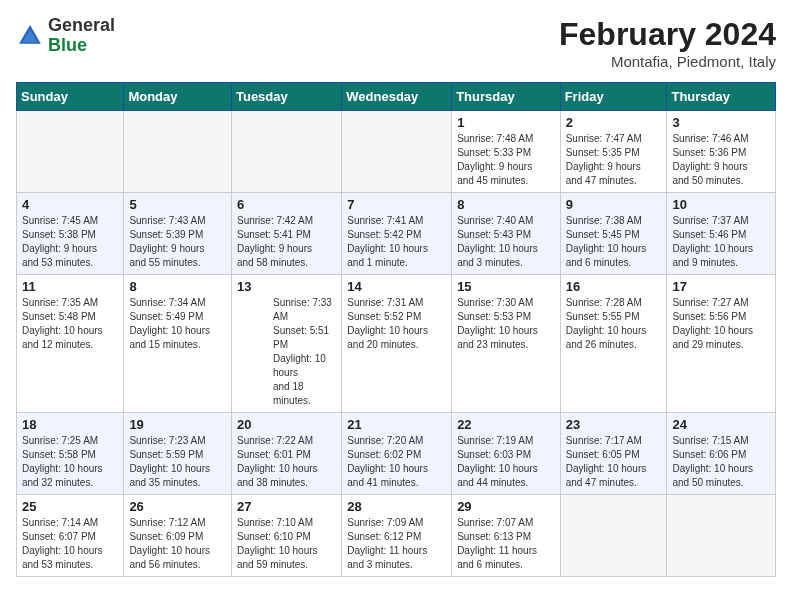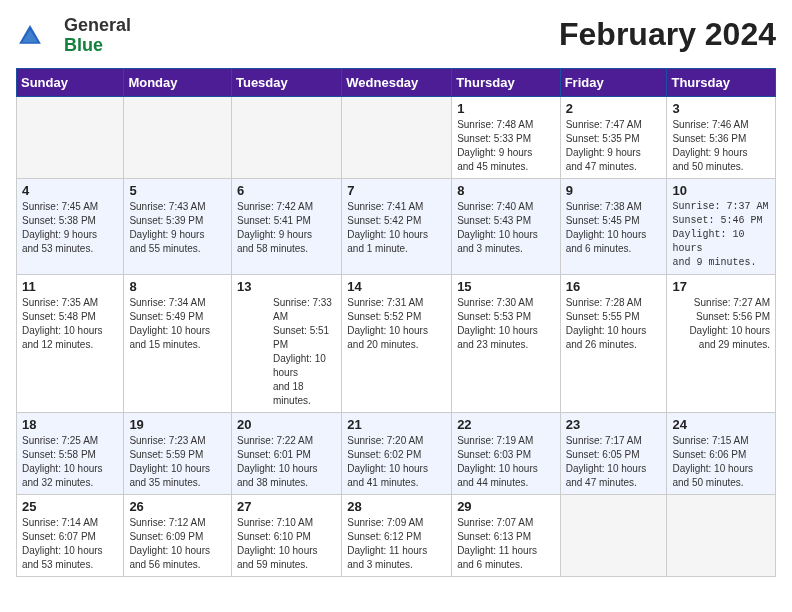--- a/index.html
+++ b/index.html
@@ -18,21 +18,20 @@
     }
     .logo {
       display: flex;
       align-items: center;
       gap: 4px;
     }
     .logo-text {
       font-size: 18px;
       font-weight: bold;
       line-height: 1.1;
-      margin-left: 16px;
     }
     .logo-general { color: #333; }
     .logo-blue { color: #15803d; }
     .logo-icon {
       width: 28px;
       height: 28px;
     }
     .title-block {
       text-align: right;
       margin-left: 9px;
@@ -45,21 +44,21 @@
     .location {
       font-size: 15px;
       color: #444;
     }
     .calendar {
       width: 100%;
       border-collapse: collapse;
       border: 1px solid #ccc;
     }
     .calendar th {
-      background: #4c1d95;
+      background: #0f766e;
       color: #fff;
       font-size: 13px;
       font-weight: bold;
       padding: 6px 4px;
       text-align: left;
       border: 1px solid #1a4fa0;
     }
     .calendar td {
       vertical-align: top;
       border: 1px solid #ccc;
@@ -100,20 +99,21 @@
       <polygon points="18,4 32,28 4,28" fill="#2563c4"></polygon>
       <polygon points="18,10 28,26 8,26" fill="#5b9bd5" opacity="0.5"></polygon>
     </svg>
     <div class="logo-text">
       <span class="logo-general">General</span><br>
       <span class="logo-blue">Blue</span>
     </div>
   </div>
   <div class="title-block">
     <div class="month-year">February 2024</div>
+    <div class="location">Montafia, Piedmont, Italy</div>
   </div>
 </div>
 
 <table class="calendar">
   <thead>
     <tr>
     <th>Sunday</th>
         <th>Monday</th>
         <th>Tuesday</th>
         <th>Wednesday</th>
@@ -188,21 +188,21 @@
         </td>
         <td>
           <div class="day-number">9</div>
           <div class="day-info" style="white-space: pre-line;">Sunrise: 7:38 AM
 Sunset: 5:45 PM
 Daylight: 10 hours
 and 6 minutes.</div>
         </td>
         <td>
           <div class="day-number">10</div>
-          <div class="day-info" style="white-space: pre-line; font-family: Liberation Mono, monospace;">Sunrise: 7:37 AM
+          <div class="day-info" style="white-space: pre-line;">Sunrise: 7:37 AM
 Sunset: 5:46 PM
 Daylight: 10 hours
 and 9 minutes.</div>
         </td>
       </tr>
       <tr>
         <td>
           <div class="day-number">11</div>
           <div class="day-info" style="white-space: pre-line;">Sunrise: 7:35 AM
 Sunset: 5:48 PM
@@ -239,21 +239,21 @@
         </td>
         <td>
           <div class="day-number">16</div>
           <div class="day-info" style="white-space: pre-line;">Sunrise: 7:28 AM
 Sunset: 5:55 PM
 Daylight: 10 hours
 and 26 minutes.</div>
         </td>
         <td>
           <div class="day-number">17</div>
-          <div class="day-info" style="white-space: pre-line; text-align: right;">Sunrise: 7:27 AM
+          <div class="day-info" style="white-space: pre-line;">Sunrise: 7:27 AM
 Sunset: 5:56 PM
 Daylight: 10 hours
 and 29 minutes.</div>
         </td>
       </tr>
       <tr class="row-bg-alt">
         <td>
           <div class="day-number">18</div>
           <div class="day-info" style="white-space: pre-line;">Sunrise: 7:25 AM
 Sunset: 5:58 PM

